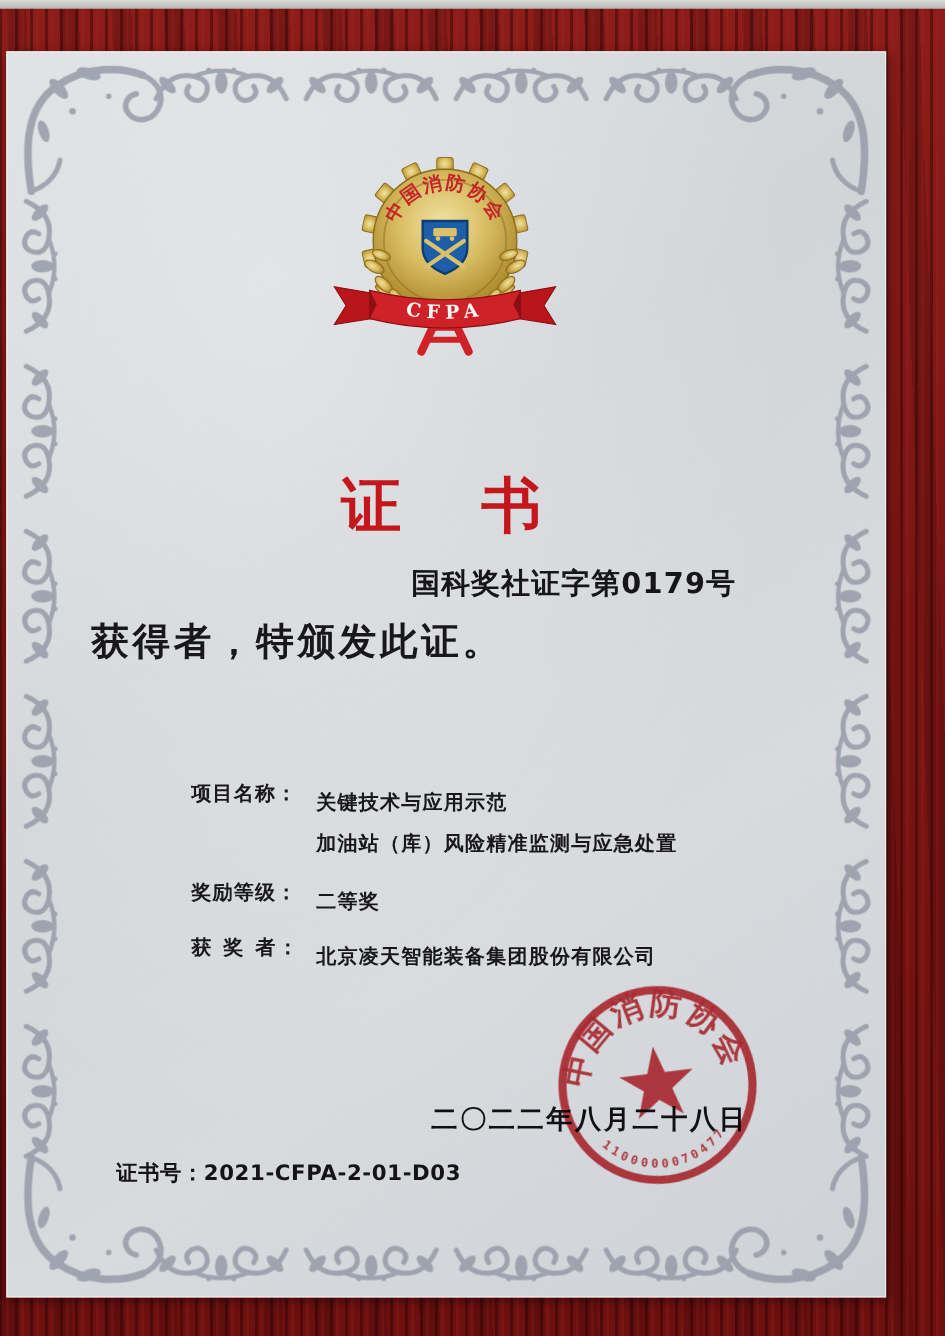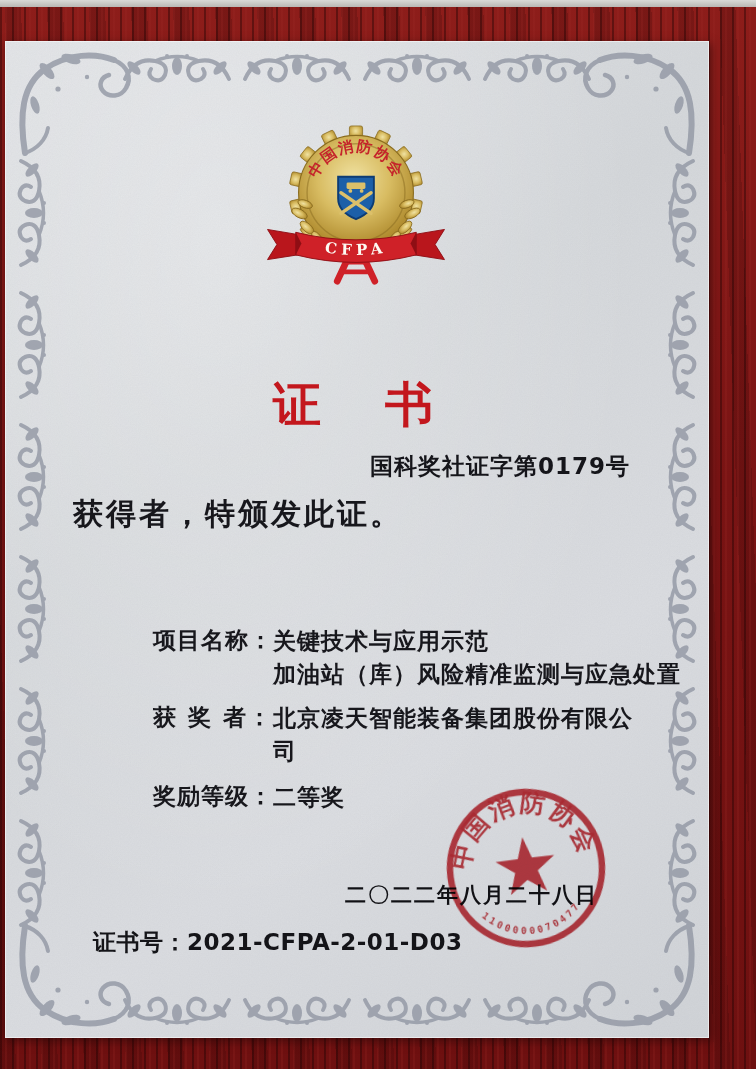--- a/index.html
+++ b/index.html
@@ -41,48 +41,48 @@
     font-size:37px; letter-spacing:2px; white-space:nowrap;
     text-shadow:0 0 1px rgba(160,20,20,.45);
   }
   .doc-title {
     position:absolute; left:0; top:332px; width:100%;
     text-align:center; color:#c3171d; font-weight:bold;
     font-size:48px; letter-spacing:8px; white-space:nowrap;
   }
   .issue-no {
     position:absolute; right:0; top:410px; width:100%;
-    text-align:right; padding-right:79px;
+    text-align:right; padding-right:120px;
     color:#15151a; font-weight:bold; font-size:23px; letter-spacing:1px;
   }
   .body-text {
     position:absolute; left:68px; top:450px; width:580px;
     color:#17171c; font-family:"DejaVu Serif", serif;
     font-size:30px; line-height:46px; letter-spacing:3px; font-weight:600;
   }
   .body-text .l1 { padding-left:64px; }
 
   .fields { position:absolute; left:148px; top:584px; width:500px; color:#17171c; }
-  .field { display:flex; font-size:23px; font-weight:bold; letter-spacing:1px; }
+  .field { display:flex; font-size:16px; font-weight:bold; letter-spacing:1px; }
   .field .lab { flex:0 0 100px; white-space:nowrap; }
   .field .val { line-height:33px; }
   .field-project .val div { white-space:nowrap; }
   .field-grade { margin-top:13px; }
   .field-winner { margin-top:11px; }
   .field-winner .lab { letter-spacing:2px; }
 
   .date-line {
     position:absolute; left:340px; top:840px; width:360px;
     color:#101014; font-family:"DejaVu Serif", serif;
     font-size:21px; font-weight:bold; letter-spacing:2px; white-space:nowrap;
     z-index:2;
   }
   .cert-no {
     position:absolute; left:88px; top:886px;
-    color:#141418; font-size:23px; font-weight:bold; letter-spacing:.5px;
+    color:#141418; font-size:17px; font-weight:bold; letter-spacing:.5px;
     z-index:1;
   }
 
   .emblem-wrap { position:absolute; left:234px; top:84px; width:234px; height:160px; z-index:1; }
   .emblem-wrap svg { width:100%; height:100%; }
 
   .seal-wrap {
     position:absolute; left:436px; top:742px; width:170px; height:170px;
     z-index:3; mix-blend-mode:multiply; opacity:.94;
     transform:rotate(-7deg);
@@ -244,27 +244,27 @@
     </div>
 
     <div class="fields">
       <div class="field field-project">
         <span class="lab">项目名称：</span>
         <span class="val">
           <div>关键技术与应用示范</div>
           <div>加油站（库）风险精准监测与应急处置</div>
         </span>
       </div>
+      <div class="field field-grade">
+        <span class="lab">奖励等级：</span>
+        <span class="val">二等奖</span>
+      </div>
       <div class="field field-winner">
         <span class="lab">获 奖 者：</span>
         <span class="val">北京凌天智能装备集团股份有限公司</span>
-      </div>
-      <div class="field field-grade">
-        <span class="lab">奖励等级：</span>
-        <span class="val">二等奖</span>
       </div>
     </div>
 
     <div class="date-line">二〇二二年八月二十八日</div>
 
     <div class="seal-wrap">
       <svg xmlns="http://www.w3.org/2000/svg" viewBox="0 0 170 170">
         <defs>
           <path id="sealArc" d="M29.8,75.3 A56 56 0 0 1 140.2,75.3" fill="none"></path>
           <path id="sealSer" d="M25.2,112.9 A66 66 0 0 0 144.8,112.9" fill="none"></path>

